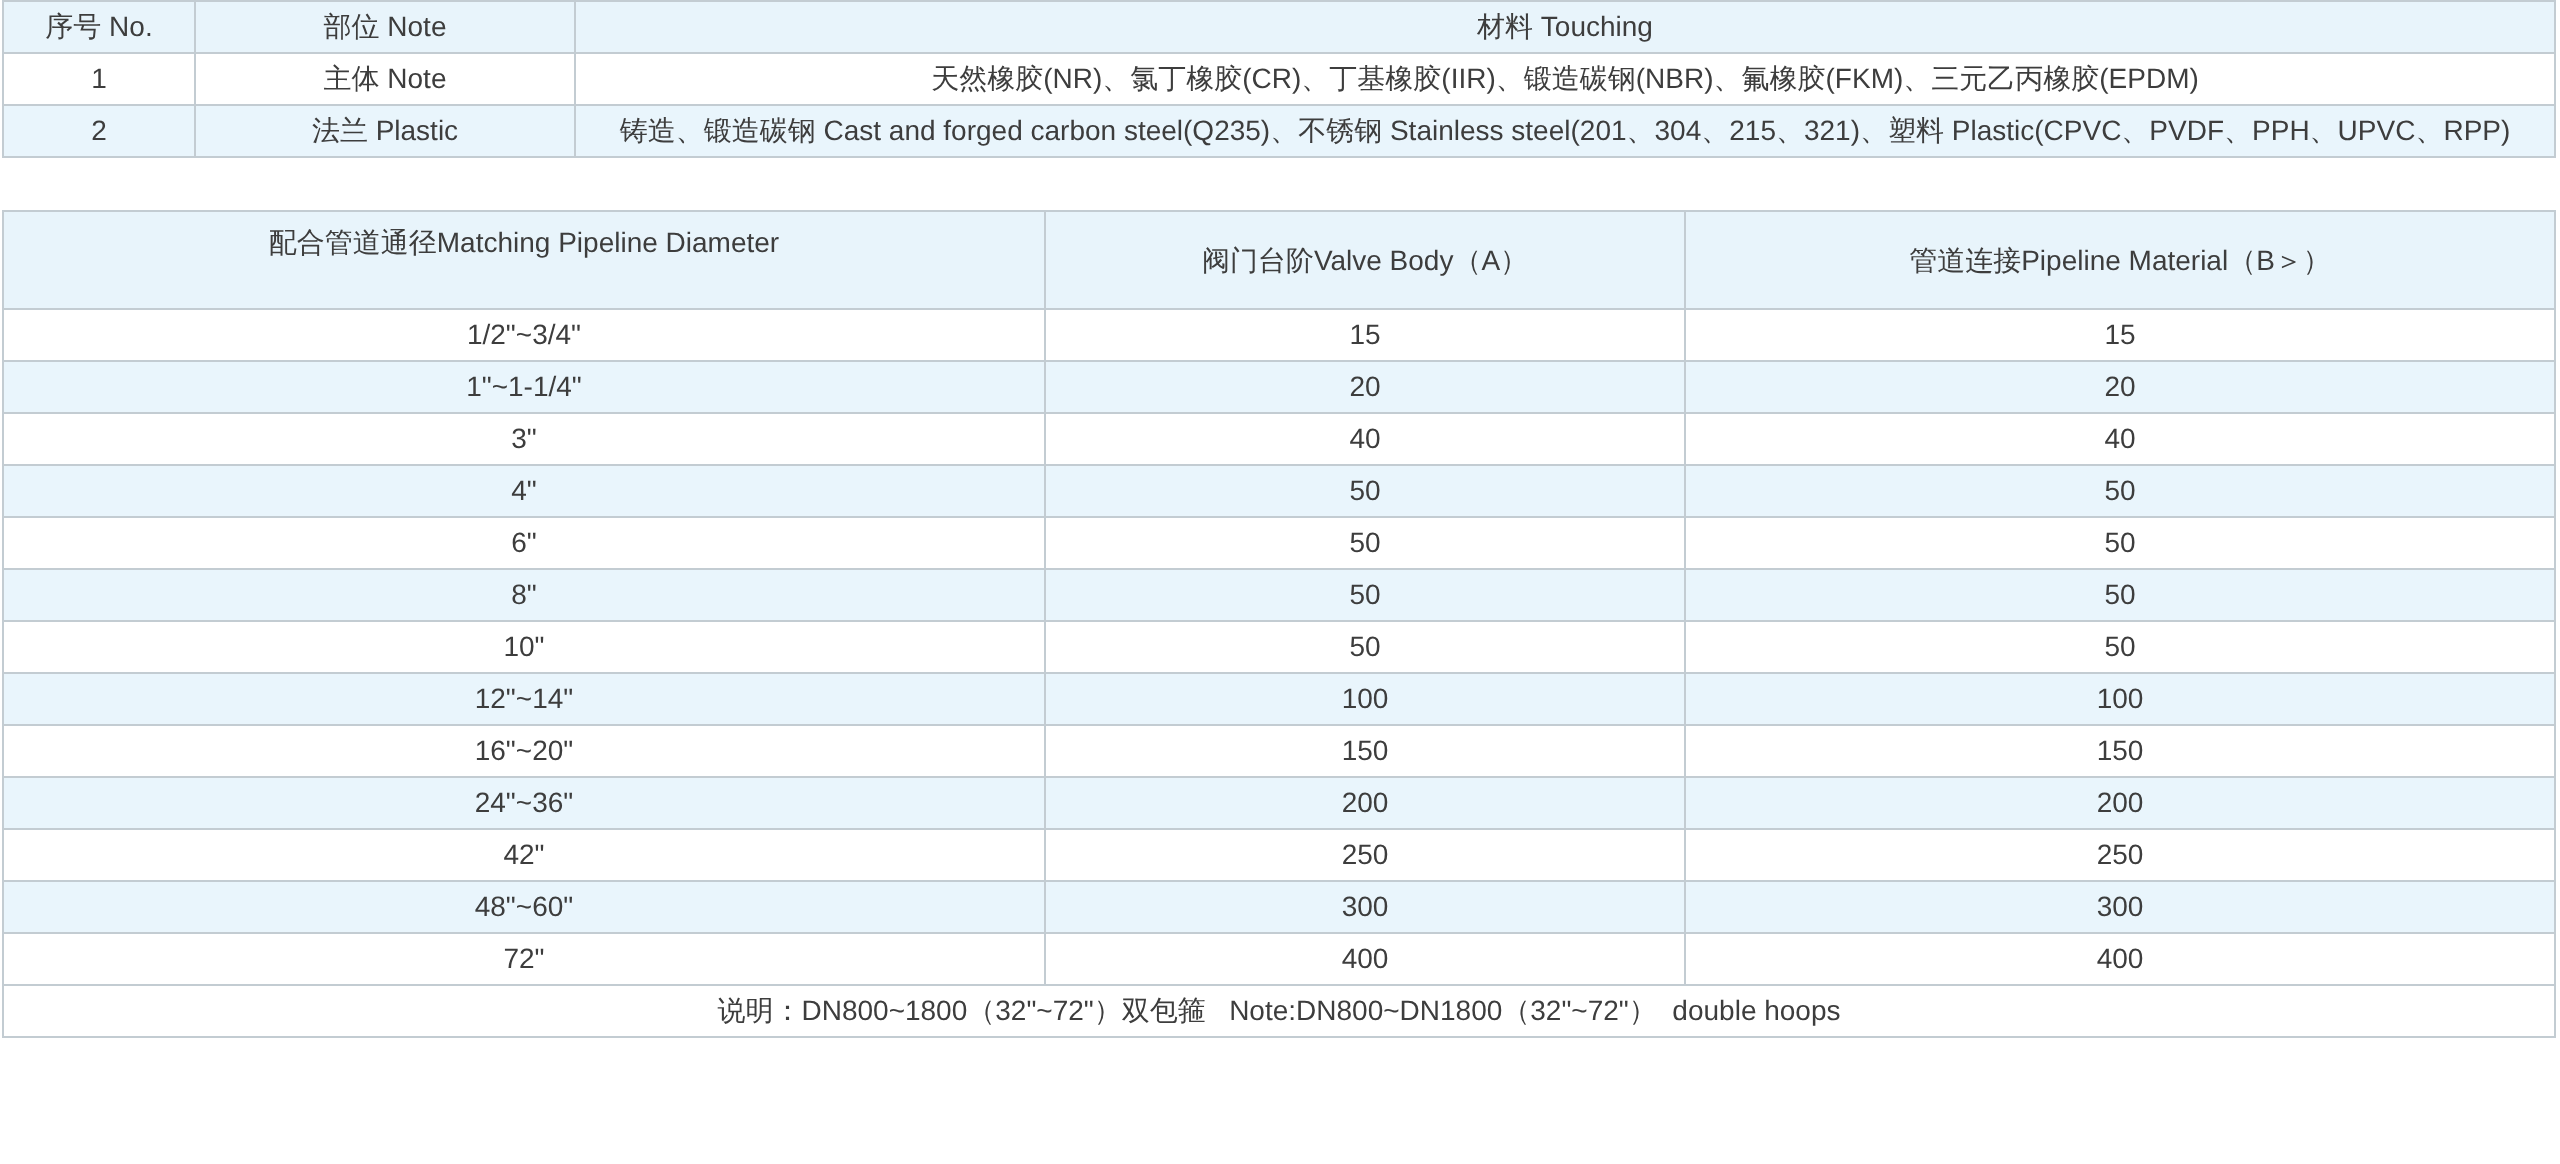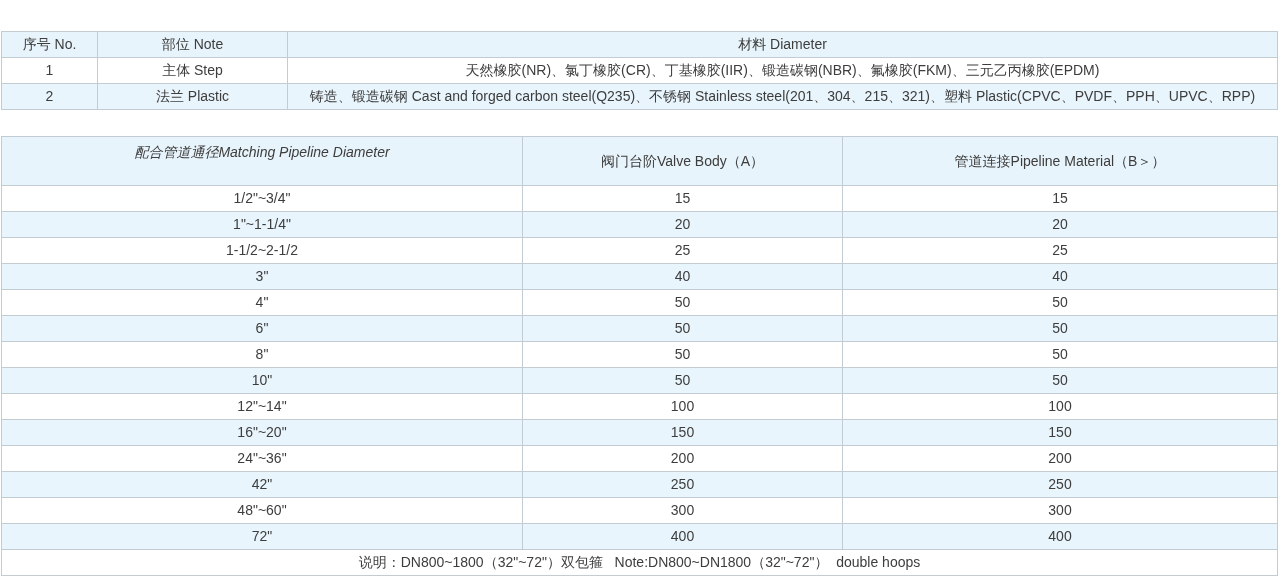--- a/index.html
+++ b/index.html
@@ -31,53 +31,53 @@
     text-align: center;
     vertical-align: middle;
     height: 26px;
     padding: 0 6px;
     overflow: hidden;
     white-space: nowrap;
     line-height: 1.2;
   }
 
   
-  .tbl-materials { margin-top: 31px; }
+  .tbl-materials { }
   .tbl-materials thead th { background: var(--header-bg); }
   .tbl-materials tbody tr:nth-child(even) td { background: var(--stripe-bg); }
 
   
   .tbl-dimensions { margin-top: 26px; }
   .tbl-dimensions thead th { background: var(--header-bg); height: 49px; }
-  .tbl-dimensions thead th.th-top { vertical-align: top; padding-top: 7px; font-style: italic; }
+  .tbl-dimensions thead th.th-top { vertical-align: top; padding-top: 7px; }
   .tbl-dimensions tbody tr:nth-child(even) td { background: var(--stripe-bg); }
   .tbl-dimensions tfoot td { background: #ffffff; white-space: pre; }
 </style>
 </head>
 <body>
 
 <div class="page">
 
   <table class="tbl tbl-materials">
     <colgroup>
       <col style="width:96px">
         <col style="width:190px">
         <col>
     </colgroup>
     <thead>
       <tr>
         <th>序号 No.</th>
         <th>部位 Note</th>
-        <th>材料 Diameter</th>
+        <th>材料 Touching</th>
       </tr>
     </thead>
     <tbody>
       <tr>
         <td>1</td>
-        <td>主体 Step</td>
+        <td>主体 Note</td>
         <td>天然橡胶(NR)、氯丁橡胶(CR)、丁基橡胶(IIR)、锻造碳钢(NBR)、氟橡胶(FKM)、三元乙丙橡胶(EPDM)</td>
       </tr>
       <tr>
         <td>2</td>
         <td>法兰 Plastic</td>
         <td>铸造、锻造碳钢 Cast and forged carbon steel(Q235)、不锈钢 Stainless steel(201、304、215、321)、塑料 Plastic(CPVC、PVDF、PPH、UPVC、RPP)</td>
       </tr>
     </tbody>
   </table>
 
@@ -97,25 +97,20 @@
     <tbody>
       <tr>
         <td>1/2"~3/4"</td>
         <td>15</td>
         <td>15</td>
       </tr>
       <tr>
         <td>1"~1-1/4"</td>
         <td>20</td>
         <td>20</td>
-      </tr>
-      <tr>
-        <td>1-1/2~2-1/2</td>
-        <td>25</td>
-        <td>25</td>
       </tr>
       <tr>
         <td>3"</td>
         <td>40</td>
         <td>40</td>
       </tr>
       <tr>
         <td>4"</td>
         <td>50</td>
         <td>50</td>

